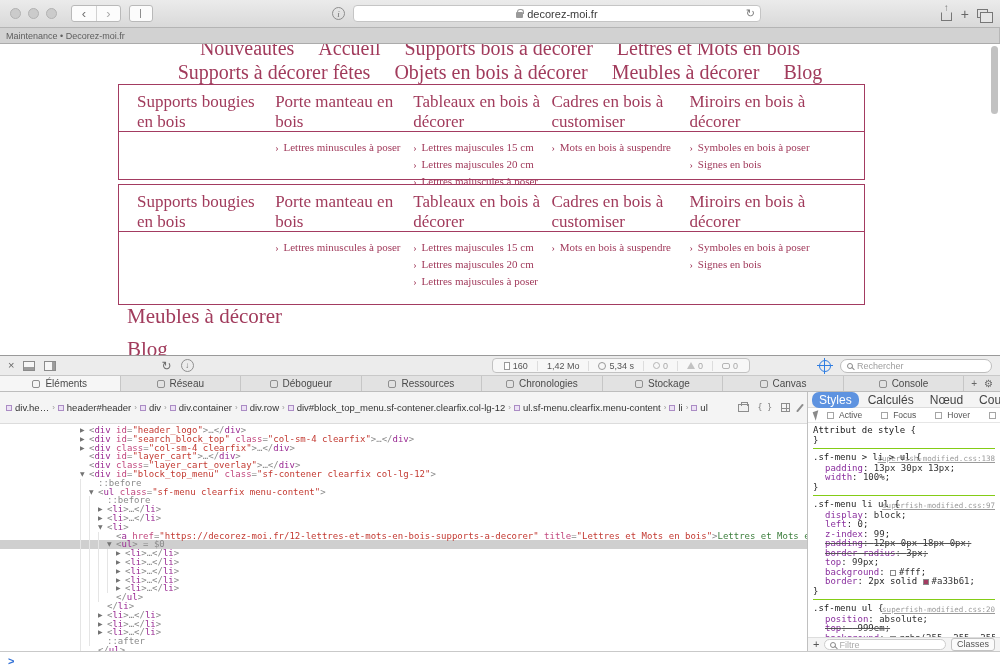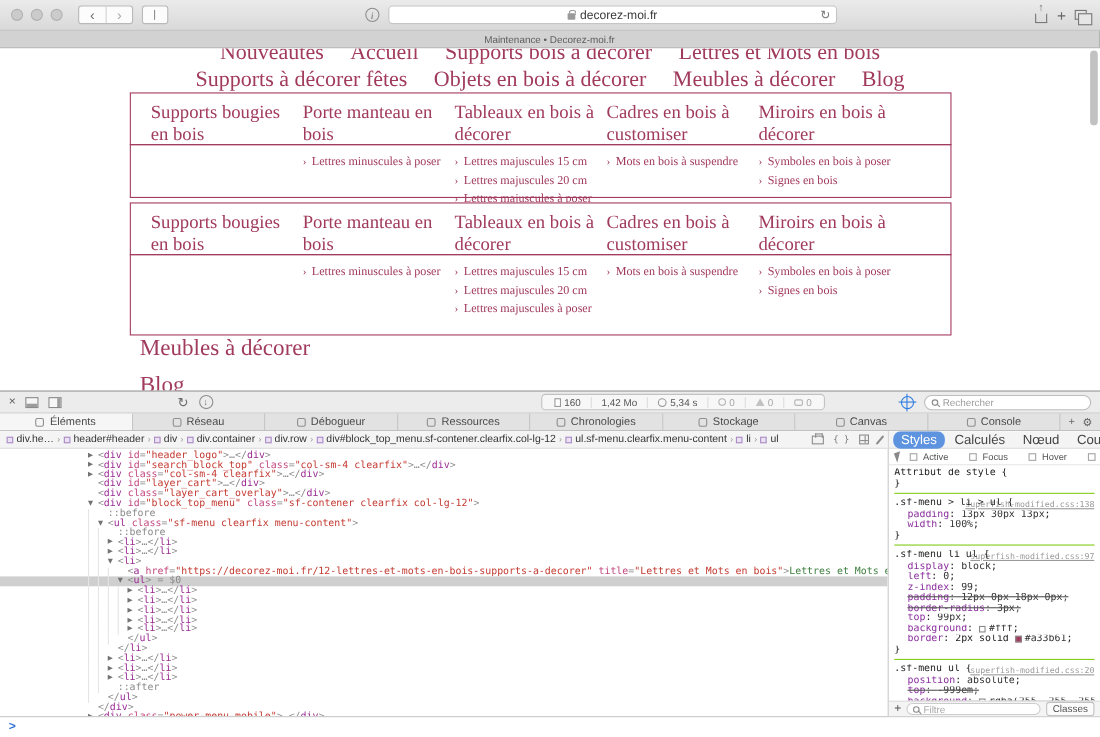--- a/index.html
+++ b/index.html
@@ -26,21 +26,21 @@
   .reload{position:absolute;right:5px;color:#777;font-size:11px}
   .shareicon{width:13px;height:15px;position:relative}
   .shareicon .sharebox{position:absolute;left:1px;right:1px;bottom:0;height:9px;border:1px solid #777;border-top-color:transparent}
   .shareicon .sharearrow{position:absolute;top:-3px;left:0;right:0;text-align:center;font-size:10px;color:#777;line-height:10px}
   .plusicon{font-size:14px;color:#666;line-height:14px}
   .tabsicon{width:11px;height:9px;border:1px solid #777;position:relative;margin-right:2px}
   .tabsicon::after{content:"";position:absolute;left:2px;top:2px;width:11px;height:9px;border:1px solid #777;background:#e6e6e6}
 
   
   .tabbar{height:16px;display:flex;background:#cdcdcd;border-bottom:1px solid #ababab}
-  .tab{flex:1;display:flex;align-items:center;justify-content:center;font-size:9px;color:#5d5d5d;
+  .tab{flex:1;display:flex;align-items:center;justify-content:flex-start;font-size:9px;color:#5d5d5d;
     background:#d2d2d2;border-right:1px solid #b7b7b7;overflow:hidden;white-space:nowrap;padding:0 6px}
   .tab.active{background:#e7e7e7;color:#454545}
 
   
   .page{position:relative;height:371px;background:#fff;overflow:hidden;
     font-family:"Liberation Serif",serif;color:#a13b5c}
   .navrow{position:absolute;left:0;right:0;display:flex;justify-content:center;gap:24px;font-size:20px;white-space:nowrap}
   .navrow1{top:-7px}
   .navrow2{top:17px}
   .mega{position:absolute;left:118px;width:747px;background:#fff}
@@ -88,21 +88,21 @@
   .mag::after{content:"";position:absolute;width:4px;height:1px;background:#8a8a8a;transform:rotate(45deg);right:-3px;bottom:-1px}
 
   .dt-tabbar{height:16px;display:flex;align-items:stretch;background:#e2e2e2;border-bottom:1px solid #bdbdbd}
   .dt-tab{flex:1;display:flex;align-items:center;justify-content:center;gap:5px;font-size:10px;color:#4a4a4a;border-right:1px solid #c6c6c6;white-space:nowrap;overflow:hidden}
   .dt-tab.active{background:#f6f6f6}
   .tabicon{width:8px;height:8px;border:1px solid #8f8f8f;border-radius:2px;flex:none}
   .dt-tab-tools{display:flex;align-items:center;gap:7px;padding:0 7px;color:#666;font-size:10px}
 
   .dt-main{display:flex;height:259px;background:#fff}
   .dt-left{width:808px;min-width:808px;border-right:1px solid #c0c0c0;display:flex;flex-direction:column;overflow:hidden}
-  .crumbbar{height:16px;display:flex;align-items:center;gap:2px;padding:0 6px;background:#f4f4f4;
+  .crumbbar{height:32px;display:flex;align-items:center;gap:2px;padding:0 6px;background:#f4f4f4;
     border-bottom:1px solid #dcdcdc;font-size:9.5px;color:#333;white-space:nowrap;overflow:hidden}
   .crumb{display:flex;align-items:center;gap:3px;flex:none}
   .crumbicon{width:6px;height:6px;border:1px solid #ab8cc4;background:#ece2f5;flex:none}
   .crumbsep{color:#999;font-size:8px;margin:0 1px;flex:none}
   .crumb-tools{margin-left:auto;display:flex;align-items:center;gap:9px;color:#777}
   .printicon{width:11px;height:8px;border:1px solid #8d8d8d;position:relative;background:#f2f2f2}
   .printicon::before{content:"";position:absolute;top:-3px;left:2px;width:5px;height:3px;border:1px solid #8d8d8d;border-bottom:none}
   .bracesicon{font-size:8px;color:#777;font-family:"DejaVu Sans Mono",monospace}
   .gridicon{width:9px;height:9px;border:1px solid #8d8d8d;position:relative}
   .gridicon::before{content:"";position:absolute;left:4px;top:0;bottom:0;width:1px;background:#8d8d8d}

